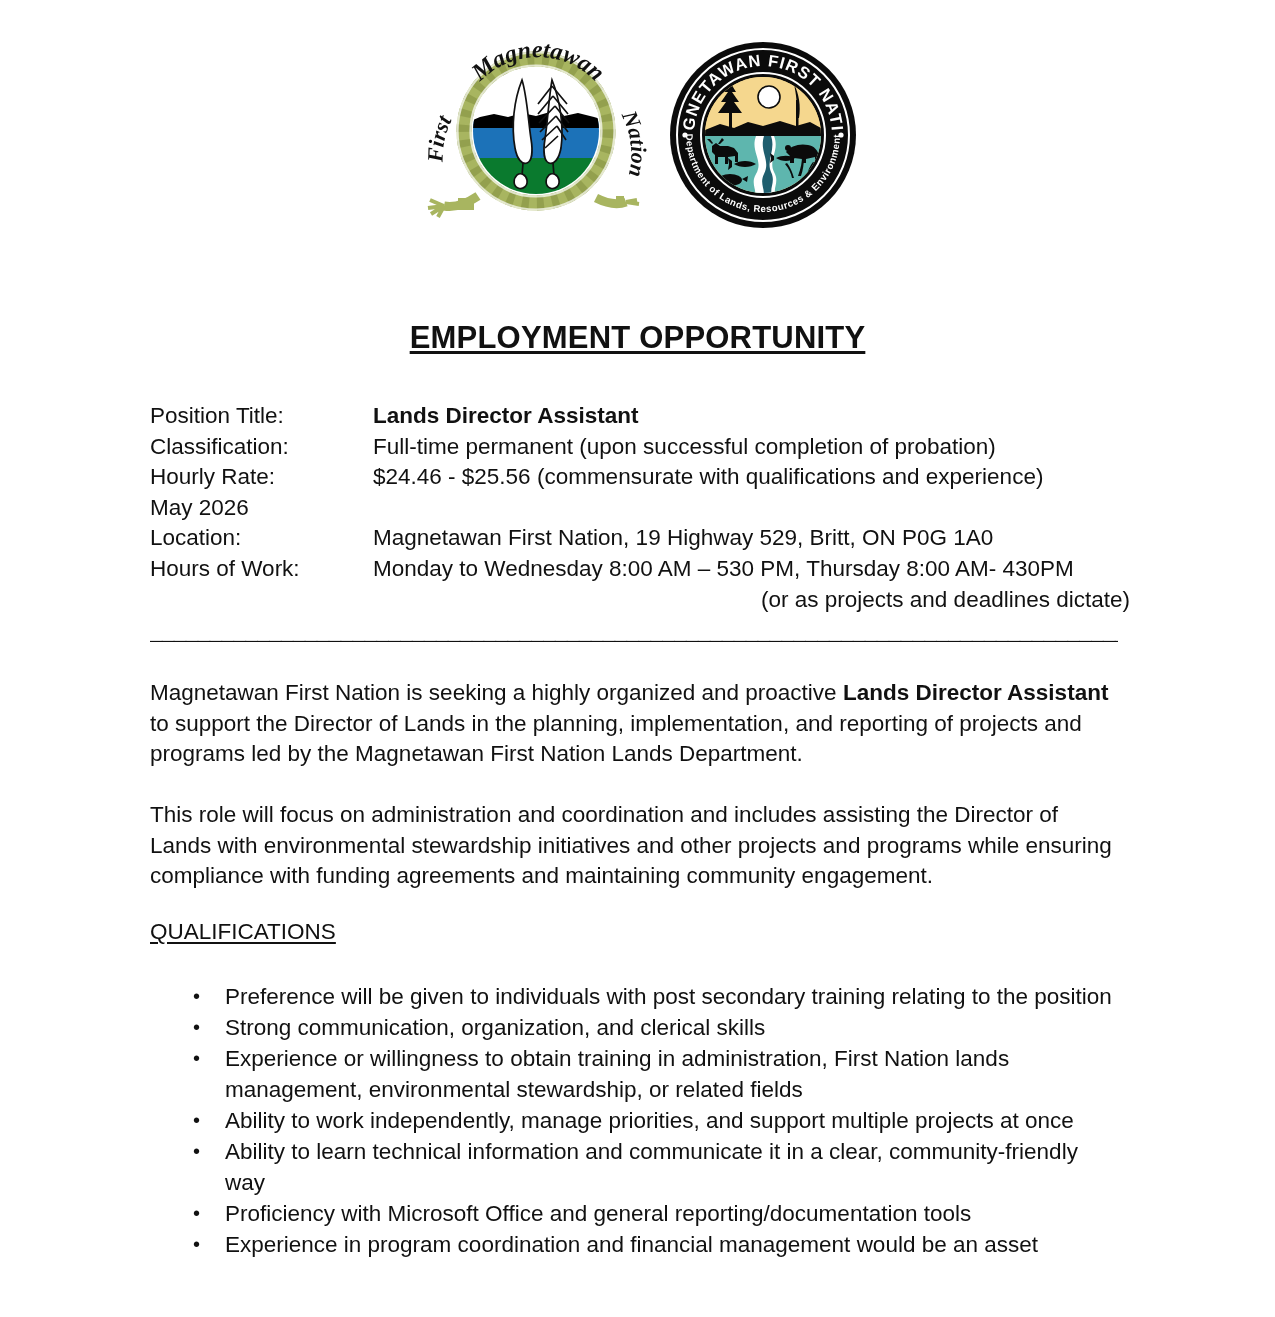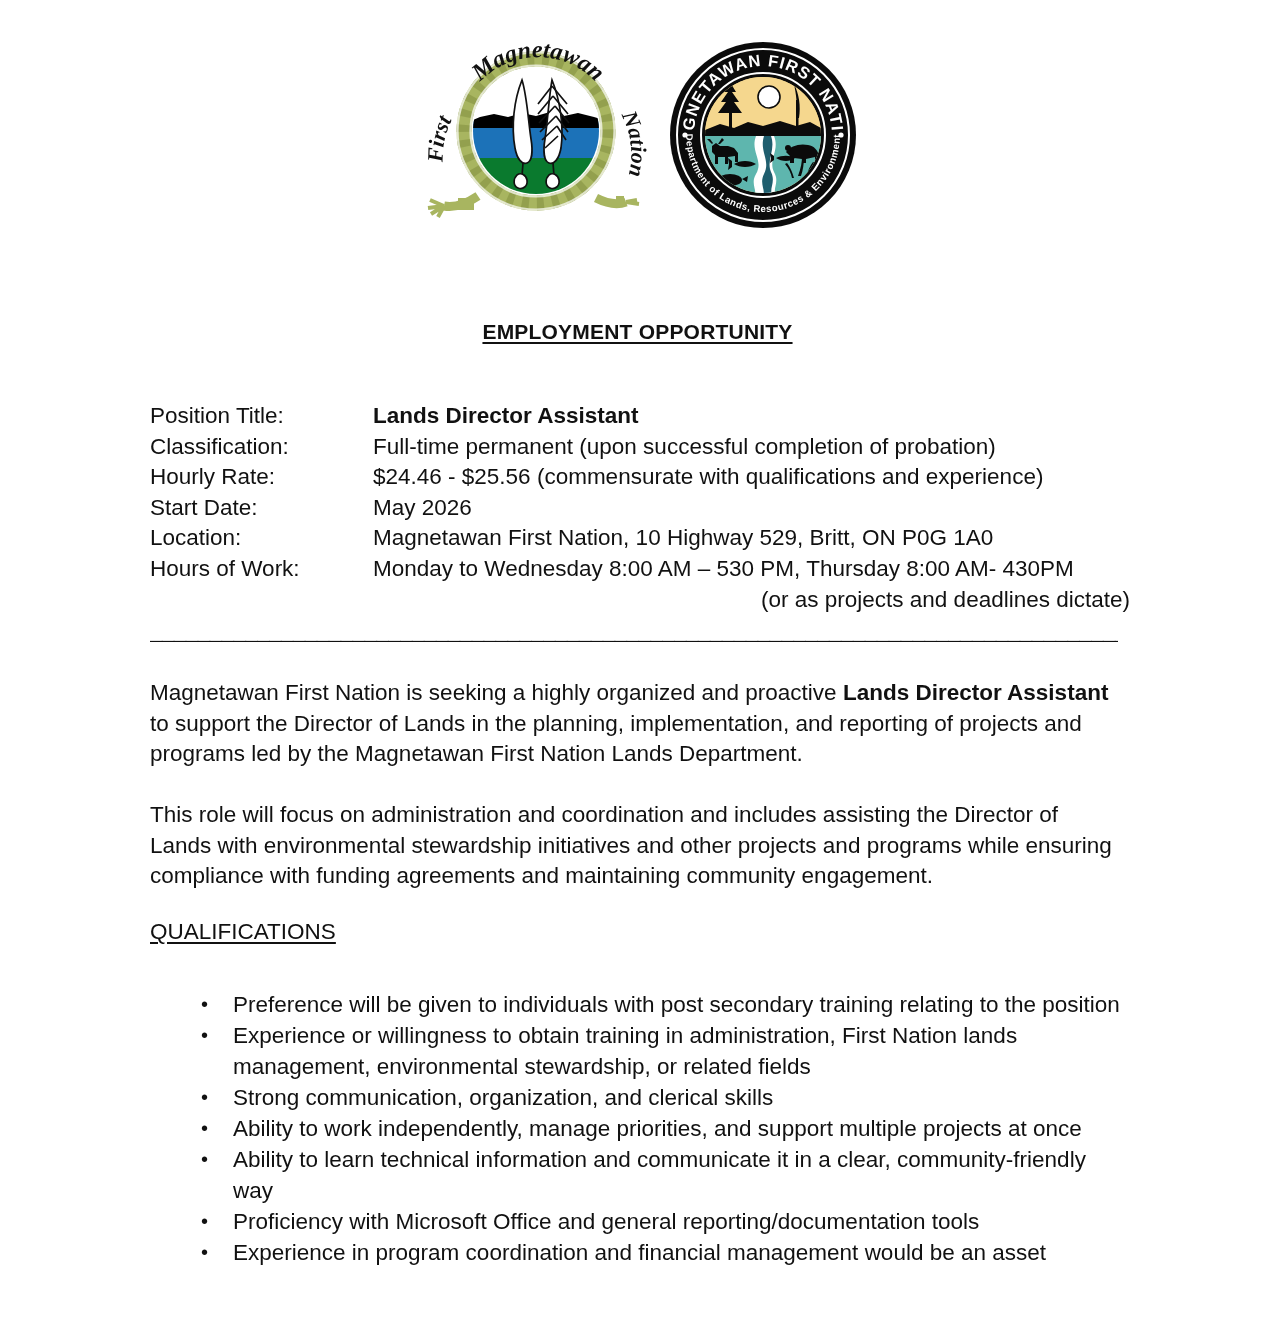--- a/index.html
+++ b/index.html
@@ -54,21 +54,21 @@
     left: 0;
     width: 1275px;
   }
 
   .title {
     position: absolute;
     top: 320px;
     left: 0;
     width: 1275px;
     text-align: center;
-    font-size: 21px;
+    font-size: 31px;
     font-weight: bold;
     letter-spacing: .2px;
   }
   .title span {
     text-decoration: underline;
     text-underline-offset: 3px;
   }
 
   .fields {
     position: absolute;
@@ -131,21 +131,21 @@
     text-decoration: underline;
     text-underline-offset: 3px;
   }
 
   .bullets {
     position: absolute;
     top: 981px;
     left: 193px;
     width: 930px;
     list-style: none;
-    margin: 8px;
+    margin: 0;
     padding: 0;
     font-size: 22.5px;
     line-height: 31px;
   }
   .bullets li {
     position: relative;
     padding-left: 32px;
     margin: 0 0 0 0;
   }
   .bullets li::before {
@@ -315,27 +315,26 @@
       <div class="field-label">Classification:</div>
       <div class="field-value">Full-time permanent (upon successful completion of probation)</div>
     </div>
 
     <div class="field-row">
       <div class="field-label">Hourly Rate:</div>
       <div class="field-value">$24.46 - $25.56 (commensurate with qualifications and experience)</div>
     </div>
 
     <div class="field-row">
-      <div class="field-label">Start Date:</div>
       <div class="field-value">May 2026</div>
     </div>
 
     <div class="field-row">
       <div class="field-label">Location:</div>
-      <div class="field-value">Magnetawan First Nation, 10 Highway 529, Britt, ON P0G 1A0</div>
+      <div class="field-value">Magnetawan First Nation, 19 Highway 529, Britt, ON P0G 1A0</div>
     </div>
 
     <div class="field-row">
       <div class="field-label">Hours of Work:</div>
       <div class="field-value">
         <span>Monday to Wednesday 8:00 AM – 530 PM, Thursday 8:00 AM- 430PM</span>
         <span class="sub">(or as projects and deadlines dictate)</span>
       </div>
     </div>
   </div>
@@ -347,21 +346,21 @@
   </div>
 
   <div class="para" id="para2">This role will focus on administration and coordination and includes assisting the Director of Lands with environmental stewardship initiatives and other projects and programs while ensuring compliance with funding agreements and maintaining community engagement.</div>
 
   <div class="section-head">
     <span>QUALIFICATIONS</span>
   </div>
 
   <ul class="bullets">
     <li>Preference will be given to individuals with post secondary training relating to the position</li>
+    <li>Strong communication, organization, and clerical skills</li>
     <li>Experience or willingness to obtain training in administration, First Nation lands management, environmental stewardship, or related fields</li>
-    <li>Strong communication, organization, and clerical skills</li>
     <li>Ability to work independently, manage priorities, and support multiple projects at once</li>
     <li>Ability to learn technical information and communicate it in a clear, community-friendly way</li>
     <li>Proficiency with Microsoft Office and general reporting/documentation tools</li>
     <li>Experience in program coordination and financial management would be an asset</li>
   </ul>
 
 </div>
 
 </body></html>

